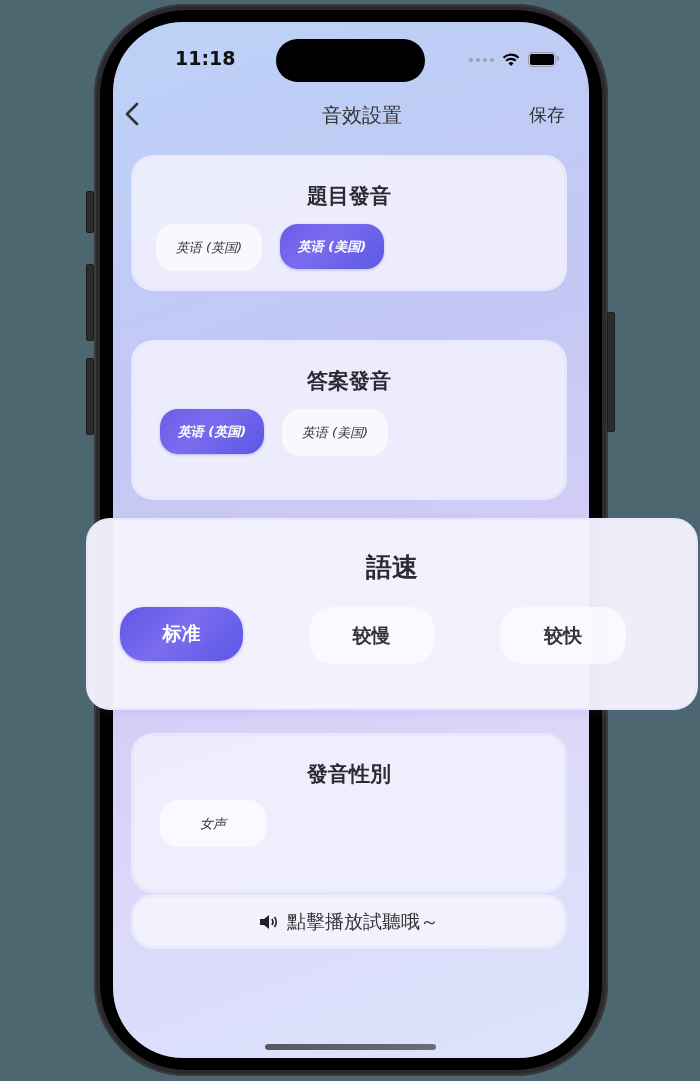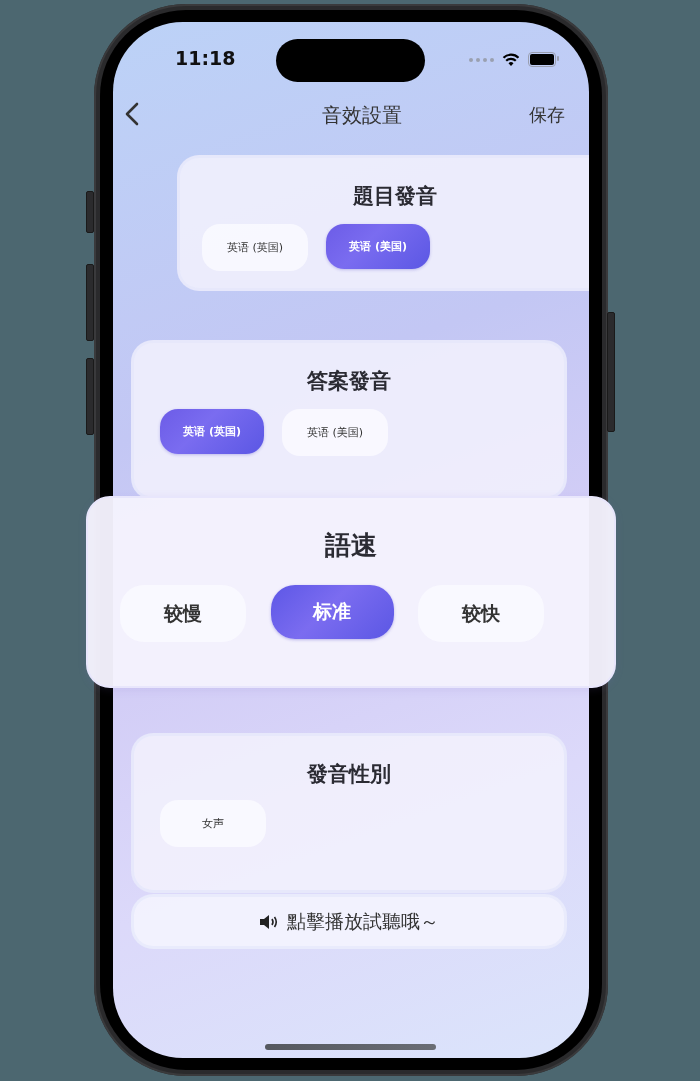--- a/index.html
+++ b/index.html
@@ -49,30 +49,31 @@
     background: rgba(243,242,253,0.85);
     border:3px solid rgba(230,232,252,0.9);
     border-radius:22px; box-sizing:border-box;
   }
   .card-title {
     text-align:center; font-size:21px; font-weight:bold; color:#2b2b33; margin-top:24px;
   }
   .opt-row { display:flex; gap:18px; margin-left:26px; margin-top:14px; }
   .pill {
     height:47px; border-radius:18px; display:flex; align-items:center; justify-content:center;
-    font-size:11px; color:#333; background: rgba(250,250,255,0.85); box-sizing:border-box;
+    font-size:13px; color:#333; background: rgba(250,250,255,0.85); box-sizing:border-box;
     padding:0 10px;
+    font-style:italic;
   }
   .pill.selected {
     background: linear-gradient(135deg, #6c5ce7 0%, #7a6cf0 40%, #5b57e4 100%);
     color:#fff; font-weight:bold;
     box-shadow: 0 1px 3px rgba(80,70,200,0.3);
   }
   .speed-card {
-    position:absolute; left:86px; top:496px; width:530px; height:192px;
+    position:absolute; left:86px; top:518px; width:612px; height:192px;
     background: rgba(244,242,253,0.97);
     border:2px solid rgba(232,230,252,1);
     border-radius:24px; box-sizing:border-box;
     box-shadow: 0 2px 8px rgba(120,110,200,0.12);
   }
   .speed-title { text-align:center; font-size:26px; font-weight:bold; color:#2b2b33; margin-top:30px; }
   .speed-row { display:flex; justify-content:space-between; padding:0 70px 0 32px; margin-top:22px; }
   .speed-pill {
     width:126px; height:57px; border-radius:24px; display:flex; align-items:center; justify-content:center;
     font-size:19px; font-weight:bold; color:#333; background: rgba(250,250,255,0.9);
@@ -129,21 +130,21 @@
   <div class="navbar">
     <div class="back-btn">
       <svg width="24" height="28" viewBox="0 0 24 28">
         <path d="M16 4 L6 14 L16 24" stroke="#333" stroke-width="2.6" fill="none" stroke-linecap="round" stroke-linejoin="round"></path>
       </svg>
     </div>
     <div class="nav-title">音效設置</div>
     <div class="save-btn">保存</div>
   </div>
 
-  <div class="card" style="top:133px;height:136px;margin-left:46px;">
+  <div class="card" style="top:133px;height:136px;">
     <div class="card-title">題目發音</div>
     <div class="opt-row" style="margin-left:22px;">
       <div class="pill" style="width:106px;">英语 (英国)</div>
       <div class="pill selected" style="width:104px;height:45px;">英语 (美国)</div>
     </div>
   </div>
 
   <div class="card" style="top:318px;height:160px;">
     <div class="card-title">答案發音</div>
     <div class="opt-row">
@@ -167,17 +168,17 @@
     </svg>
     <span>點擊播放試聽哦～</span>
   </div>
 
   <div class="home-indicator"></div>
 </div>
 
 <div class="speed-card">
   <div class="speed-title">語速</div>
   <div class="speed-row">
+    <div class="speed-pill selected">标准</div>
     <div class="speed-pill">较慢</div>
-    <div class="speed-pill selected">标准</div>
     <div class="speed-pill">较快</div>
   </div>
 </div>
 
 </body></html>

